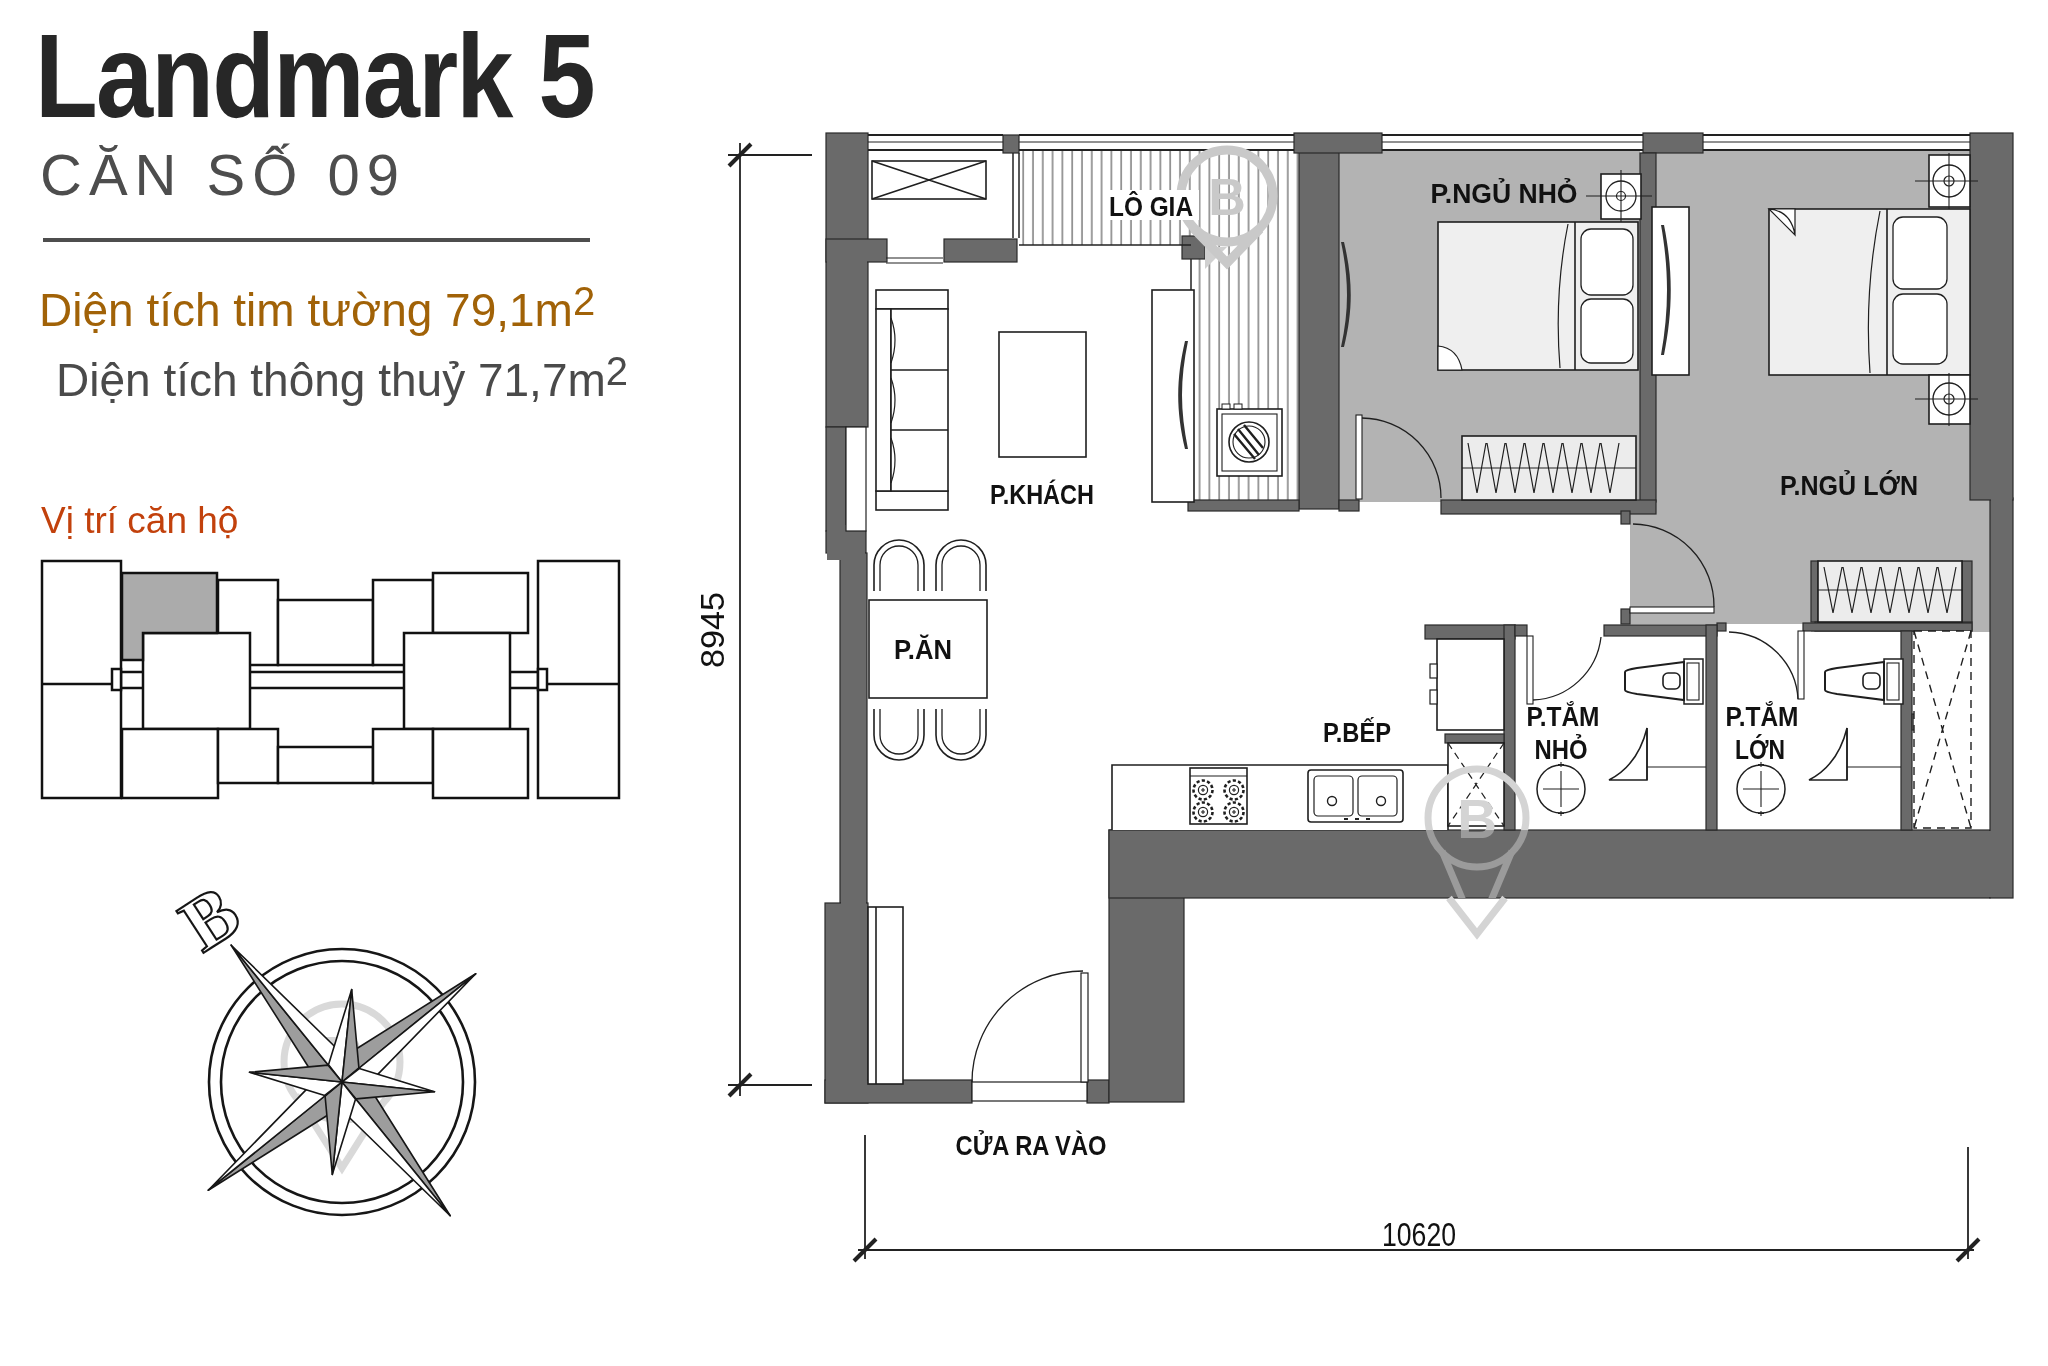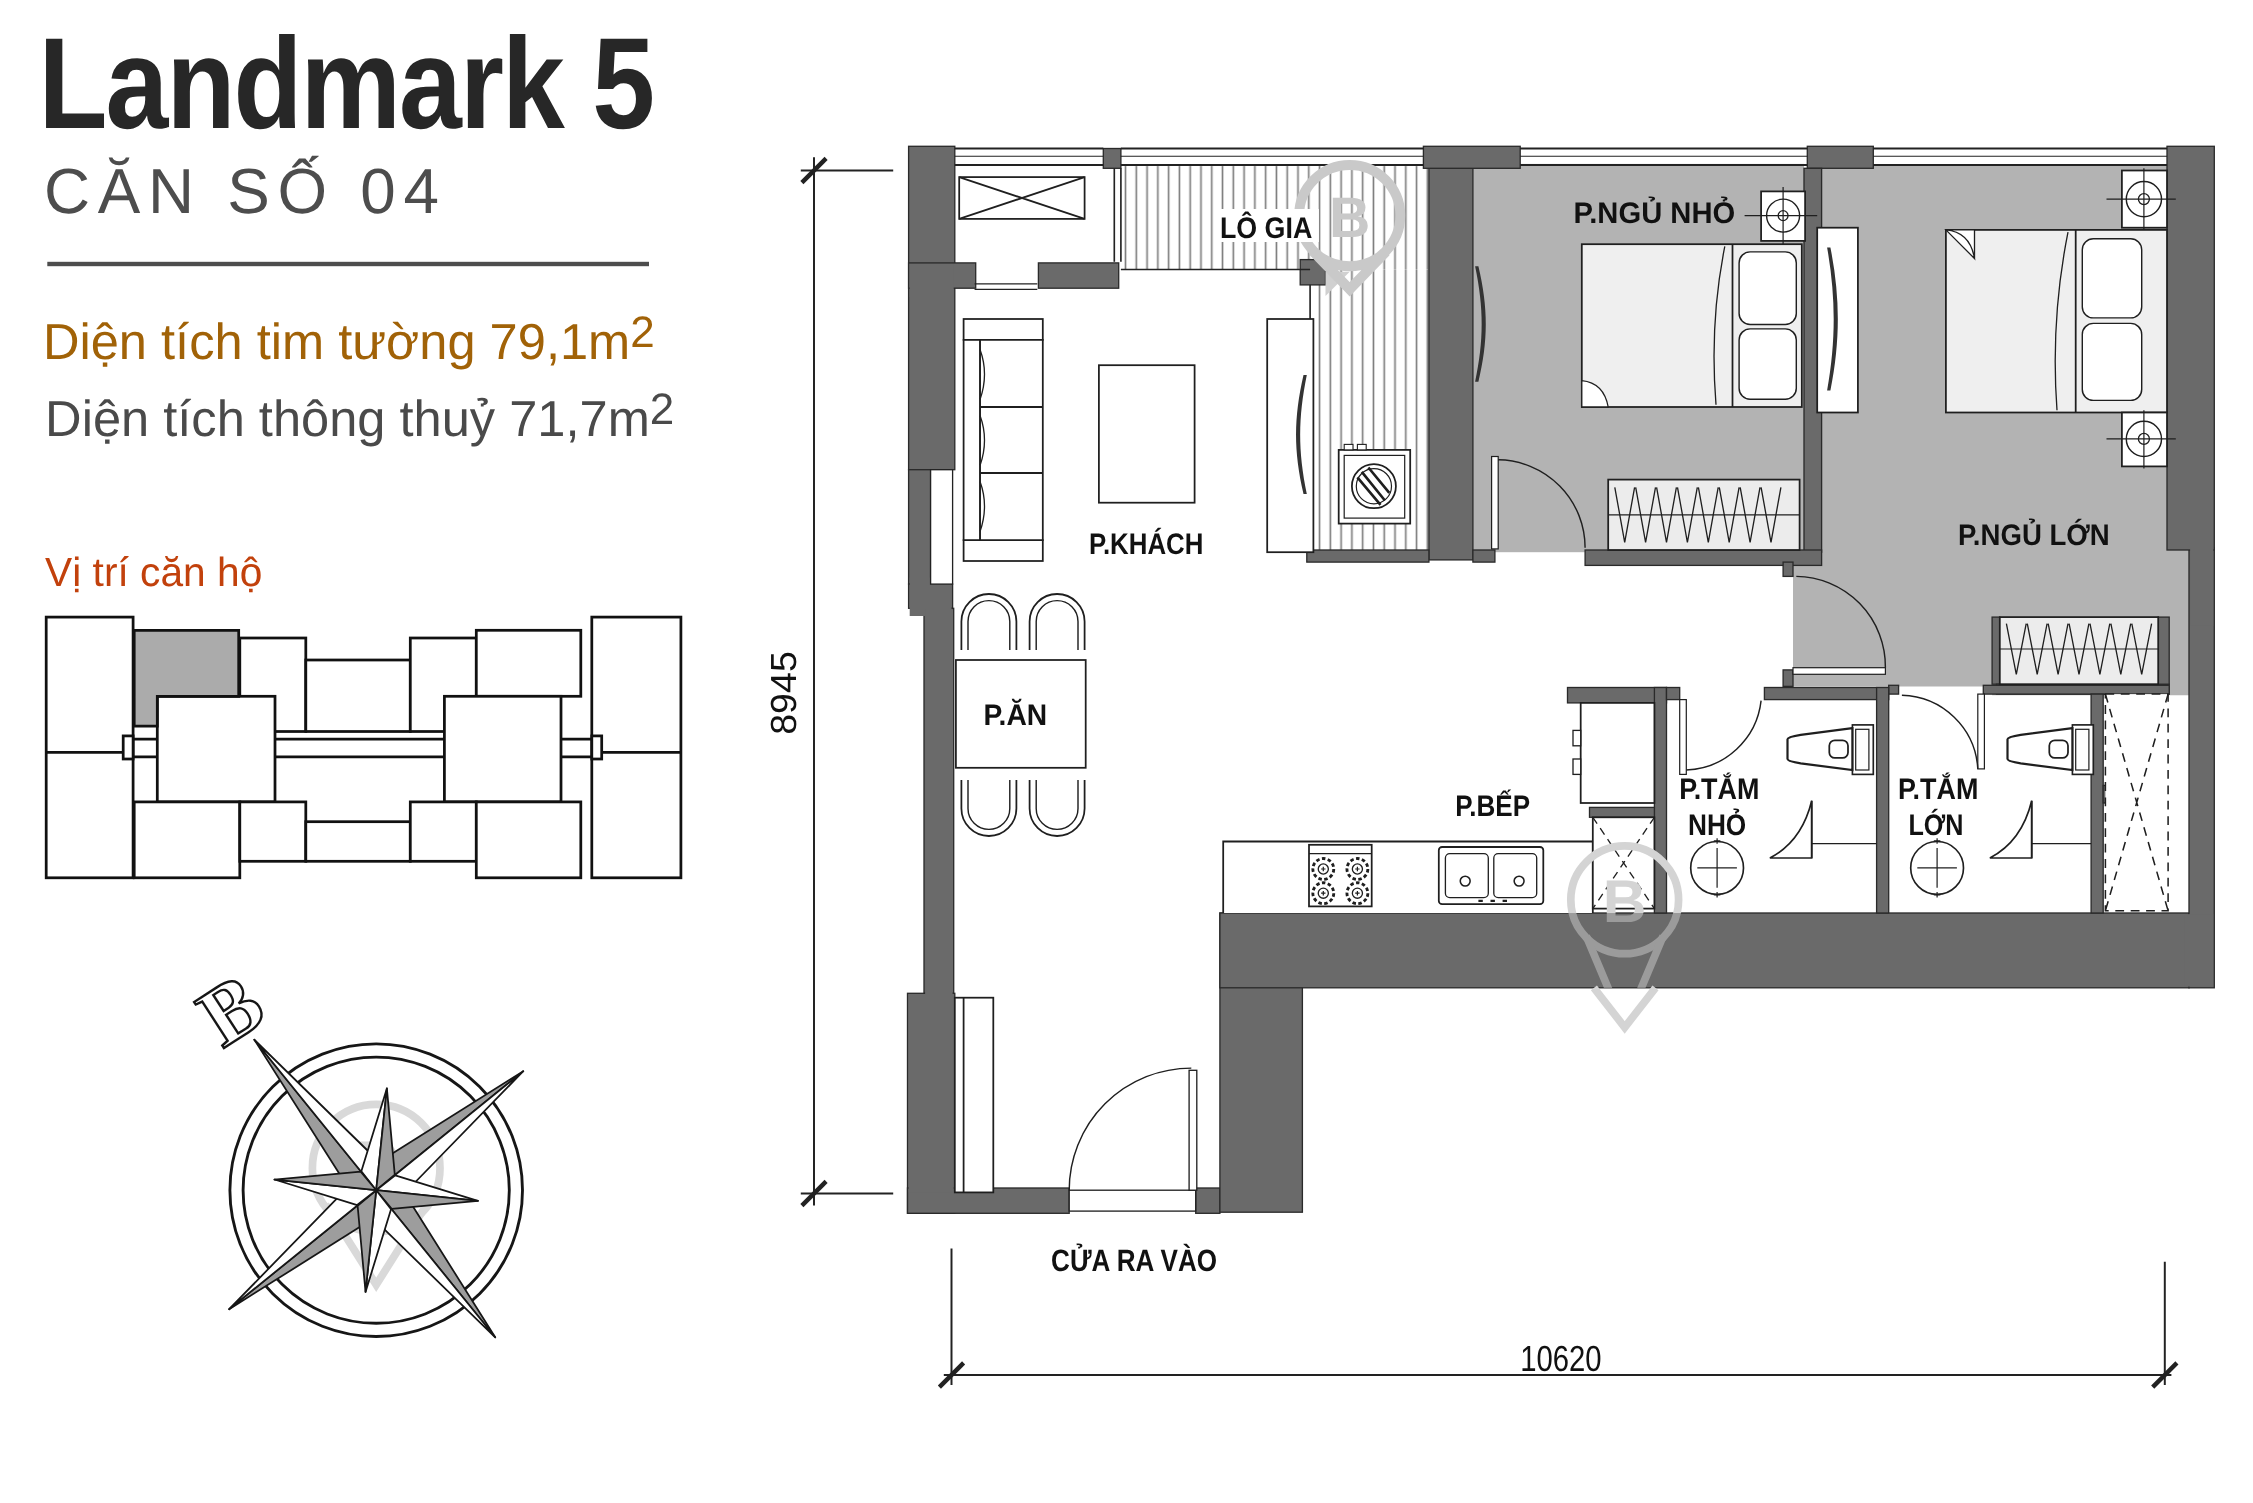--- a/index.html
+++ b/index.html
@@ -1,26 +1,26 @@
 <!DOCTYPE html>
 <html><head><meta charset="utf-8"><style>
 html,body{margin:0;padding:0;width:2048px;height:1366px;background:#fff;
 font-family:"Liberation Sans",sans-serif;overflow:hidden}
 .abs{position:absolute;white-space:nowrap}
 </style></head><body>
 
 <div class="abs" style="left:35px;top:8px;font-size:118px;font-weight:bold;color:#272727;letter-spacing:-2px;transform:scaleX(0.87);transform-origin:0 0">Landmark 5</div>
 
-<div class="abs" style="left:40px;top:141px;font-size:58px;color:#4d4d4d;letter-spacing:7px">CĂN SỐ 04</div>
+<div class="abs" style="left:40px;top:141px;font-size:58px;color:#4d4d4d;letter-spacing:7px">CĂN SỐ 09</div>
 
 <div class="abs" style="left:43px;top:238px;width:547px;height:4px;background:#4d4d4d"></div>
 
 <div class="abs" style="left:39px;top:283px;font-size:46px;color:#a16207">Diện tích tim tường 79,1m<span style="font-size:40px;position:relative;top:-11px">2</span></div>
 
-<div class="abs" style="left:41px;top:353px;font-size:46px;color:#4a4a4a">Diện tích thông thuỷ 71,7m<span style="font-size:40px;position:relative;top:-11px">2</span></div>
+<div class="abs" style="left:56px;top:353px;font-size:46px;color:#4a4a4a">Diện tích thông thuỷ 71,7m<span style="font-size:40px;position:relative;top:-11px">2</span></div>
 
 <div class="abs" style="left:41px;top:500px;font-size:37px;color:#c2410c">Vị trí căn hộ</div>
 <svg class="abs" style="left:0;top:0" width="2048" height="1366" viewBox="0 0 2048 1366">
 <defs>
 <pattern id="vh" width="9.8" height="10" patternUnits="userSpaceOnUse">
 <rect width="9.8" height="10" fill="#fff"></rect>
         <line x1="4" y1="0" x2="4" y2="10" stroke="#7d7d7d" stroke-width="1.5"></line>
 </pattern>
 </defs>
 

